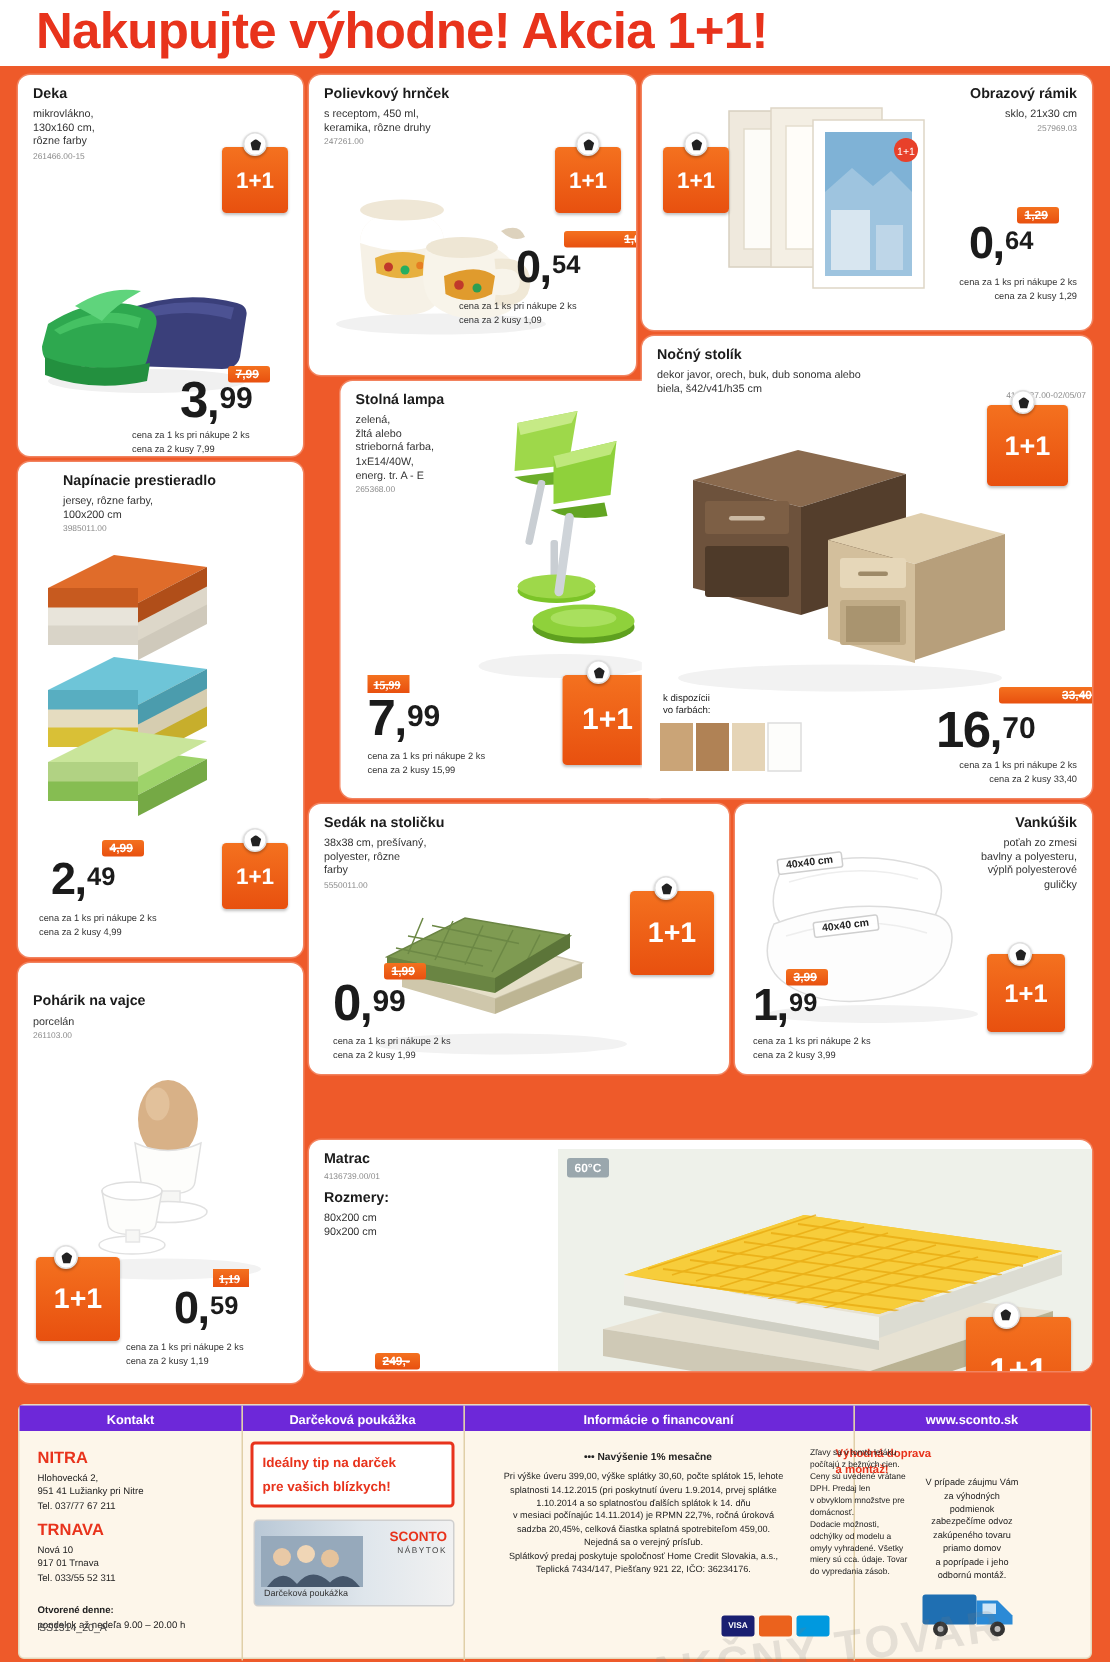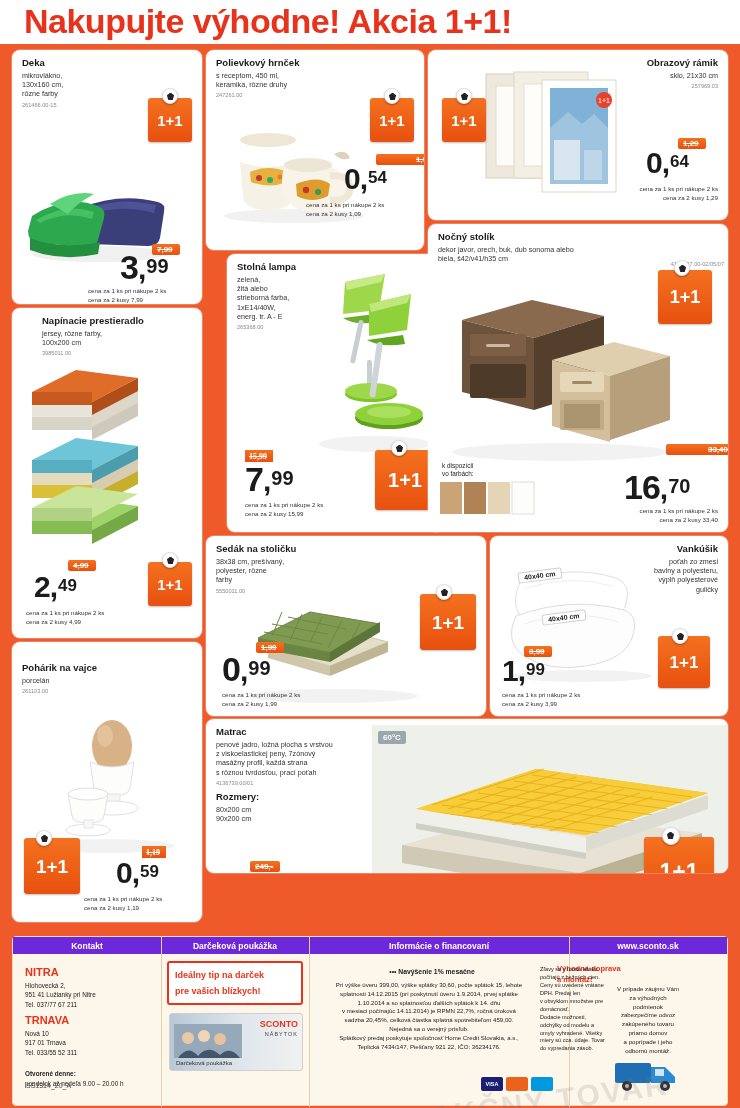--- a/index.html
+++ b/index.html
@@ -390,21 +390,21 @@
       <svg class="art" style="left:12px; top:256px;" width="96" height="38" viewBox="0 0 96 38">
         <rect x="0" y="2" width="22" height="32" fill="#caa477"></rect>
         <rect x="24" y="2" width="22" height="32" fill="#b08255"></rect>
         <rect x="48" y="2" width="22" height="32" fill="#e5d4b6"></rect>
         <rect x="72" y="2" width="22" height="32" fill="#fdfdfb" stroke="#ddd"></rect>
       </svg>
       <div class="tag11" style="left:230px; top:46px; width:54px; height:54px;">
         <span class="lbl" style="font-size:18px;">1+1</span>
       </div>
       <div class="ball" style="left:246px; top:36px;"></div>
-      <div class="oldprice" style="left:238px; top:220px;padding-left:42px;">
+      <div class="oldprice" style="left:238px; top:234px;padding-left:42px;">
         <span class="s">33,40</span>
       </div>
       <div class="price big" style="left:196px; top:244px;">
         <span class="int">16</span><span class="sep">,</span><span class="dec">70</span>
       </div>
       <div class="pricefoot" style="left:176px; top:282px; text-align:right; width:114px;">cena za 1 ks pri nákupe 2 ks
 cena za 2 kusy 33,40</div>
     </div>
 
     <div class="card" style="left:206px; top:492px; width:280px; height:180px;">
@@ -499,27 +499,23 @@
       <div class="arrowrib" style="left:130px; top:204px;">
         <span class="s" style="text-decoration:line-through;">1,19</span>
       </div>
       <div class="price" style="left:104px; top:214px;">
         <span class="int">0</span><span class="sep">,</span><span class="dec">59</span>
       </div>
       <div class="pricefoot" style="left:72px; top:252px;">cena za 1 ks pri nákupe 2 ks
 cena za 2 kusy 1,19</div>
     </div>
 
-    <div class="card" style="left:206px; top:675px; width:522px; height:154px;">
+    <div class="card" style="left:206px; top:716px; width:522px; height:154px;">
       <div style="position:absolute;left:10px;top:8px;width:160px;">
         <div class="title">Matrac</div>
-        <div class="desc">penové jadro, ložná plocha s vrstvou
-z viskoelastickej peny, 7zónový
-masážny profil, každá strana
-s rôznou tvrdosťou, prací poťah</div>
         <div class="code">4136739.00/01</div>
         <div class="title" style="margin-top:6px;">Rozmery:</div>
         <div class="desc">80x200 cm
 90x200 cm</div>
       </div>
       <svg class="art" style="left:166px; top:6px;" width="356" height="190" viewBox="0 0 356 190">
         <rect x="0" y="0" width="356" height="190" fill="#eef1ea"></rect>
 
         <path d="M30 120 l120 -34 l180 22 l-122 40 z" fill="#e7e2d3"></path>
         <path d="M30 120 v18 l178 30 v-20 z" fill="#cfc9b6"></path>

